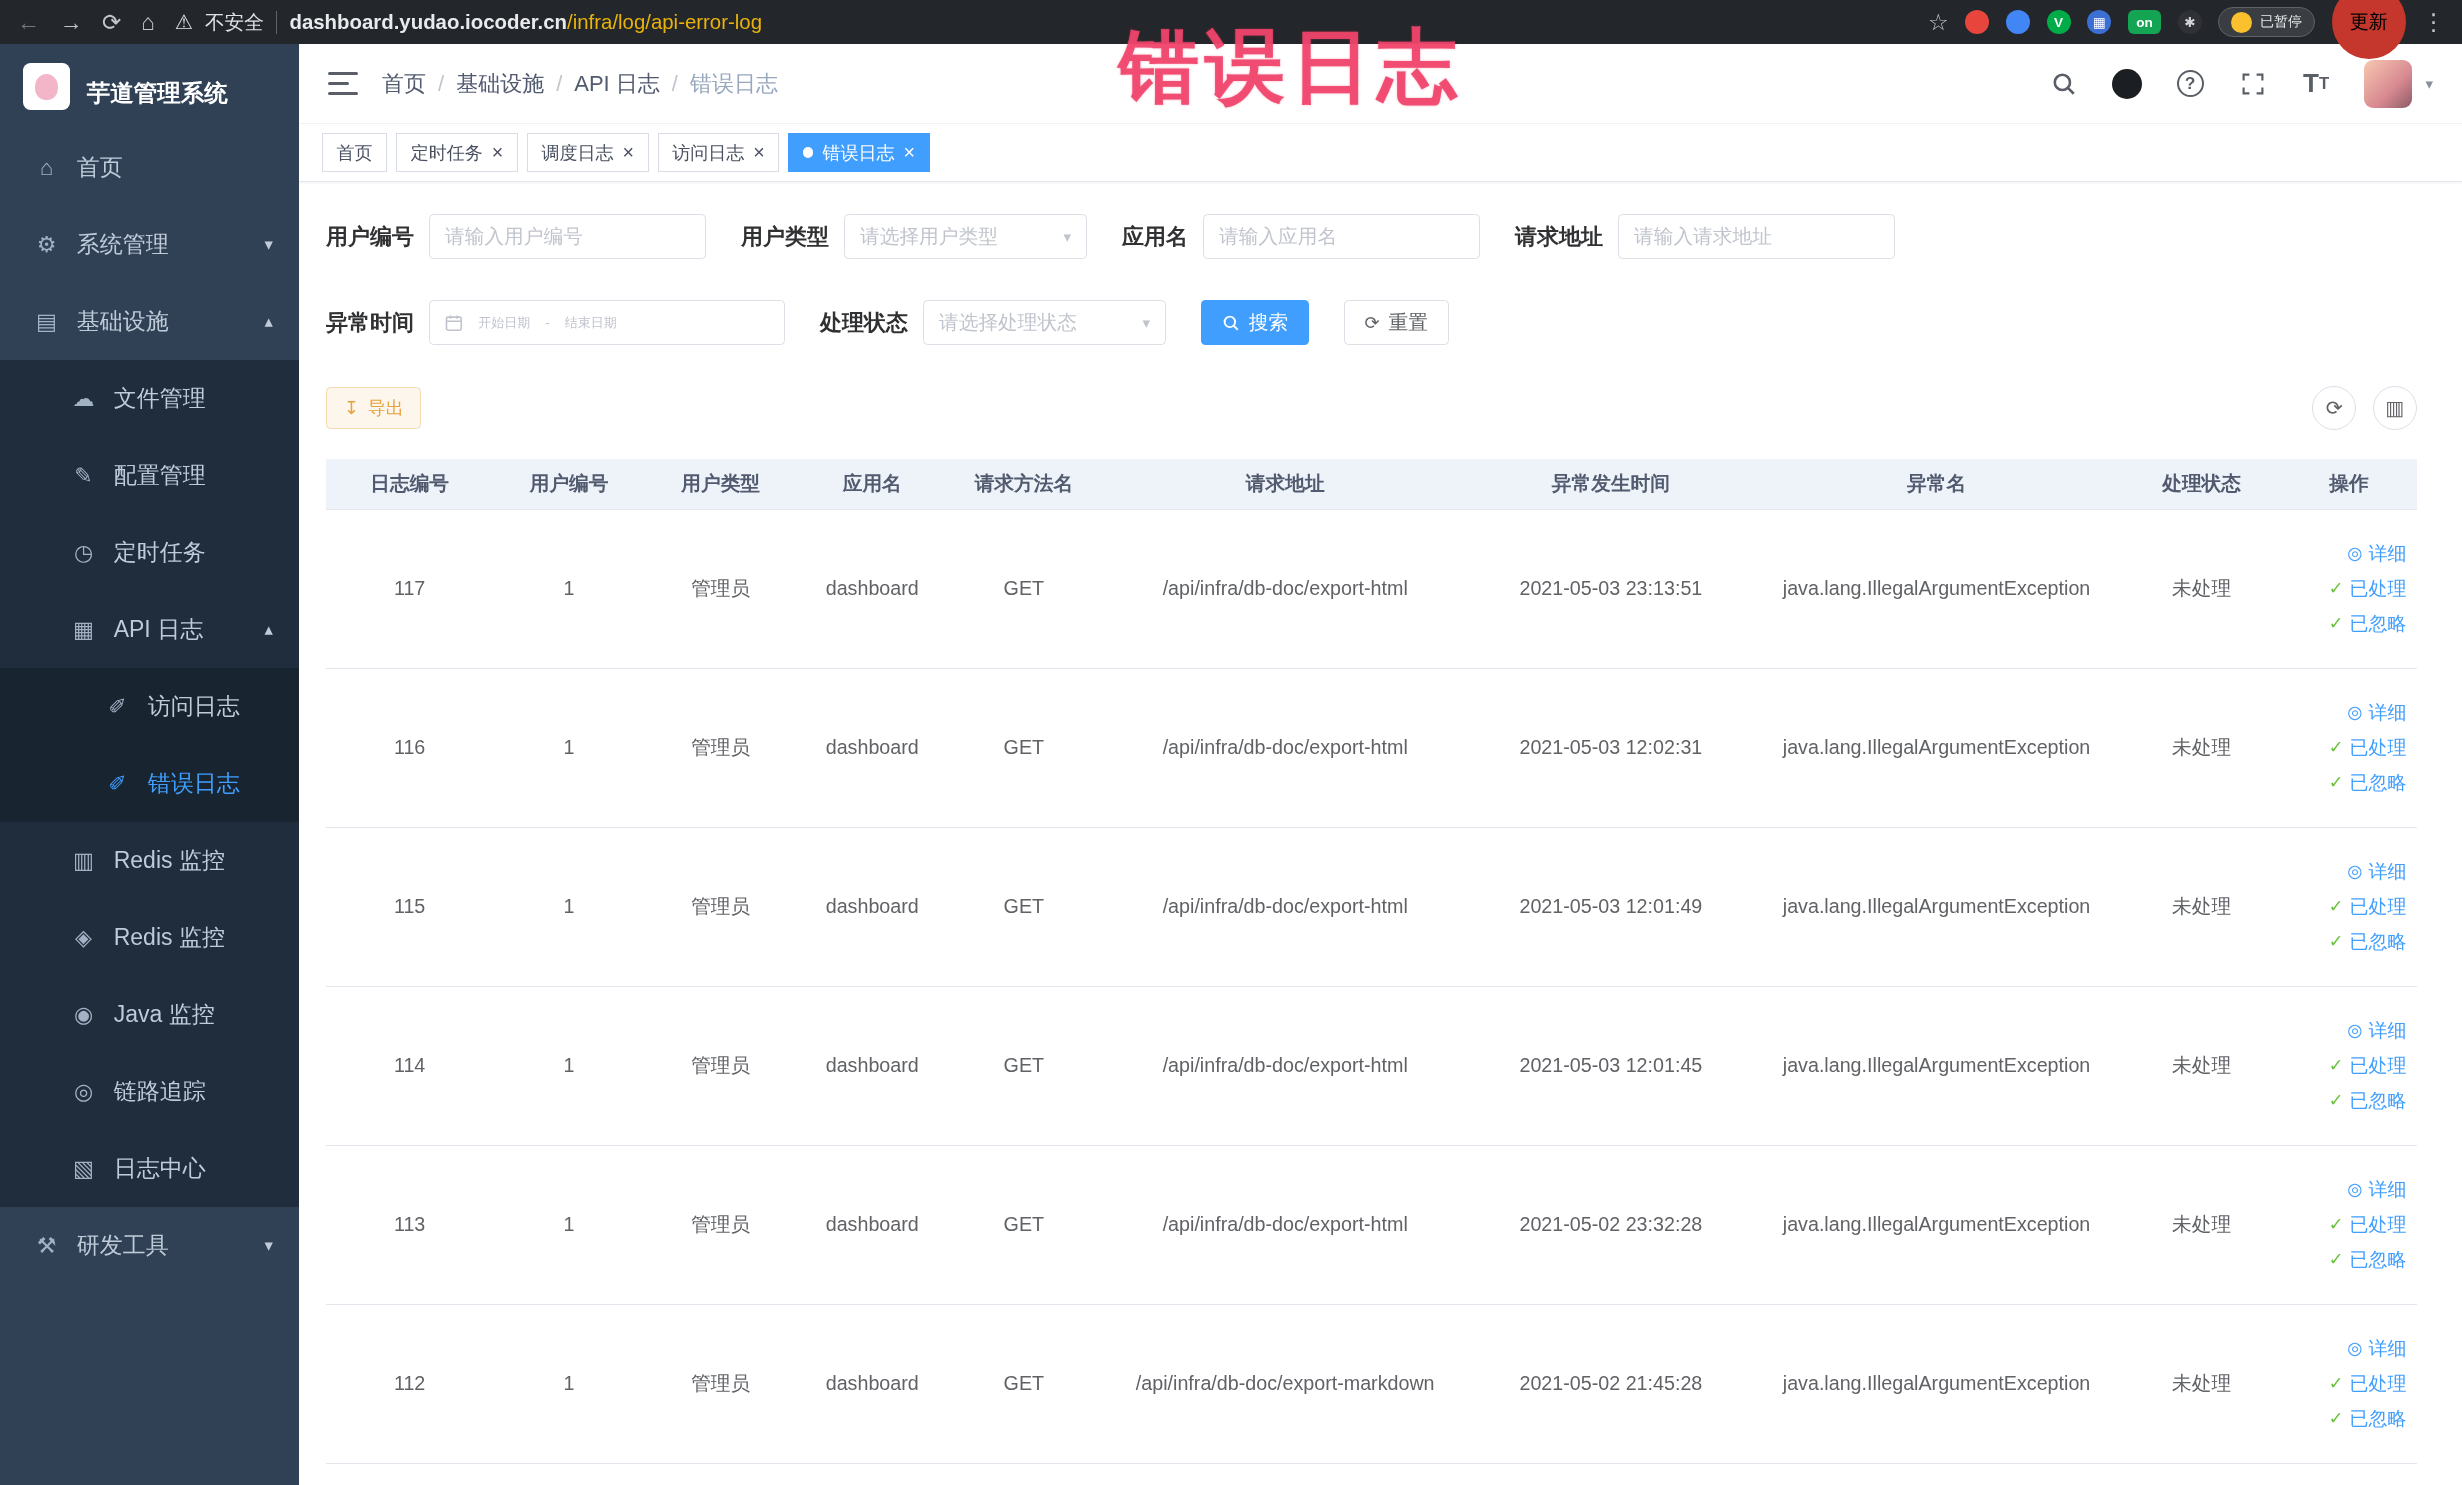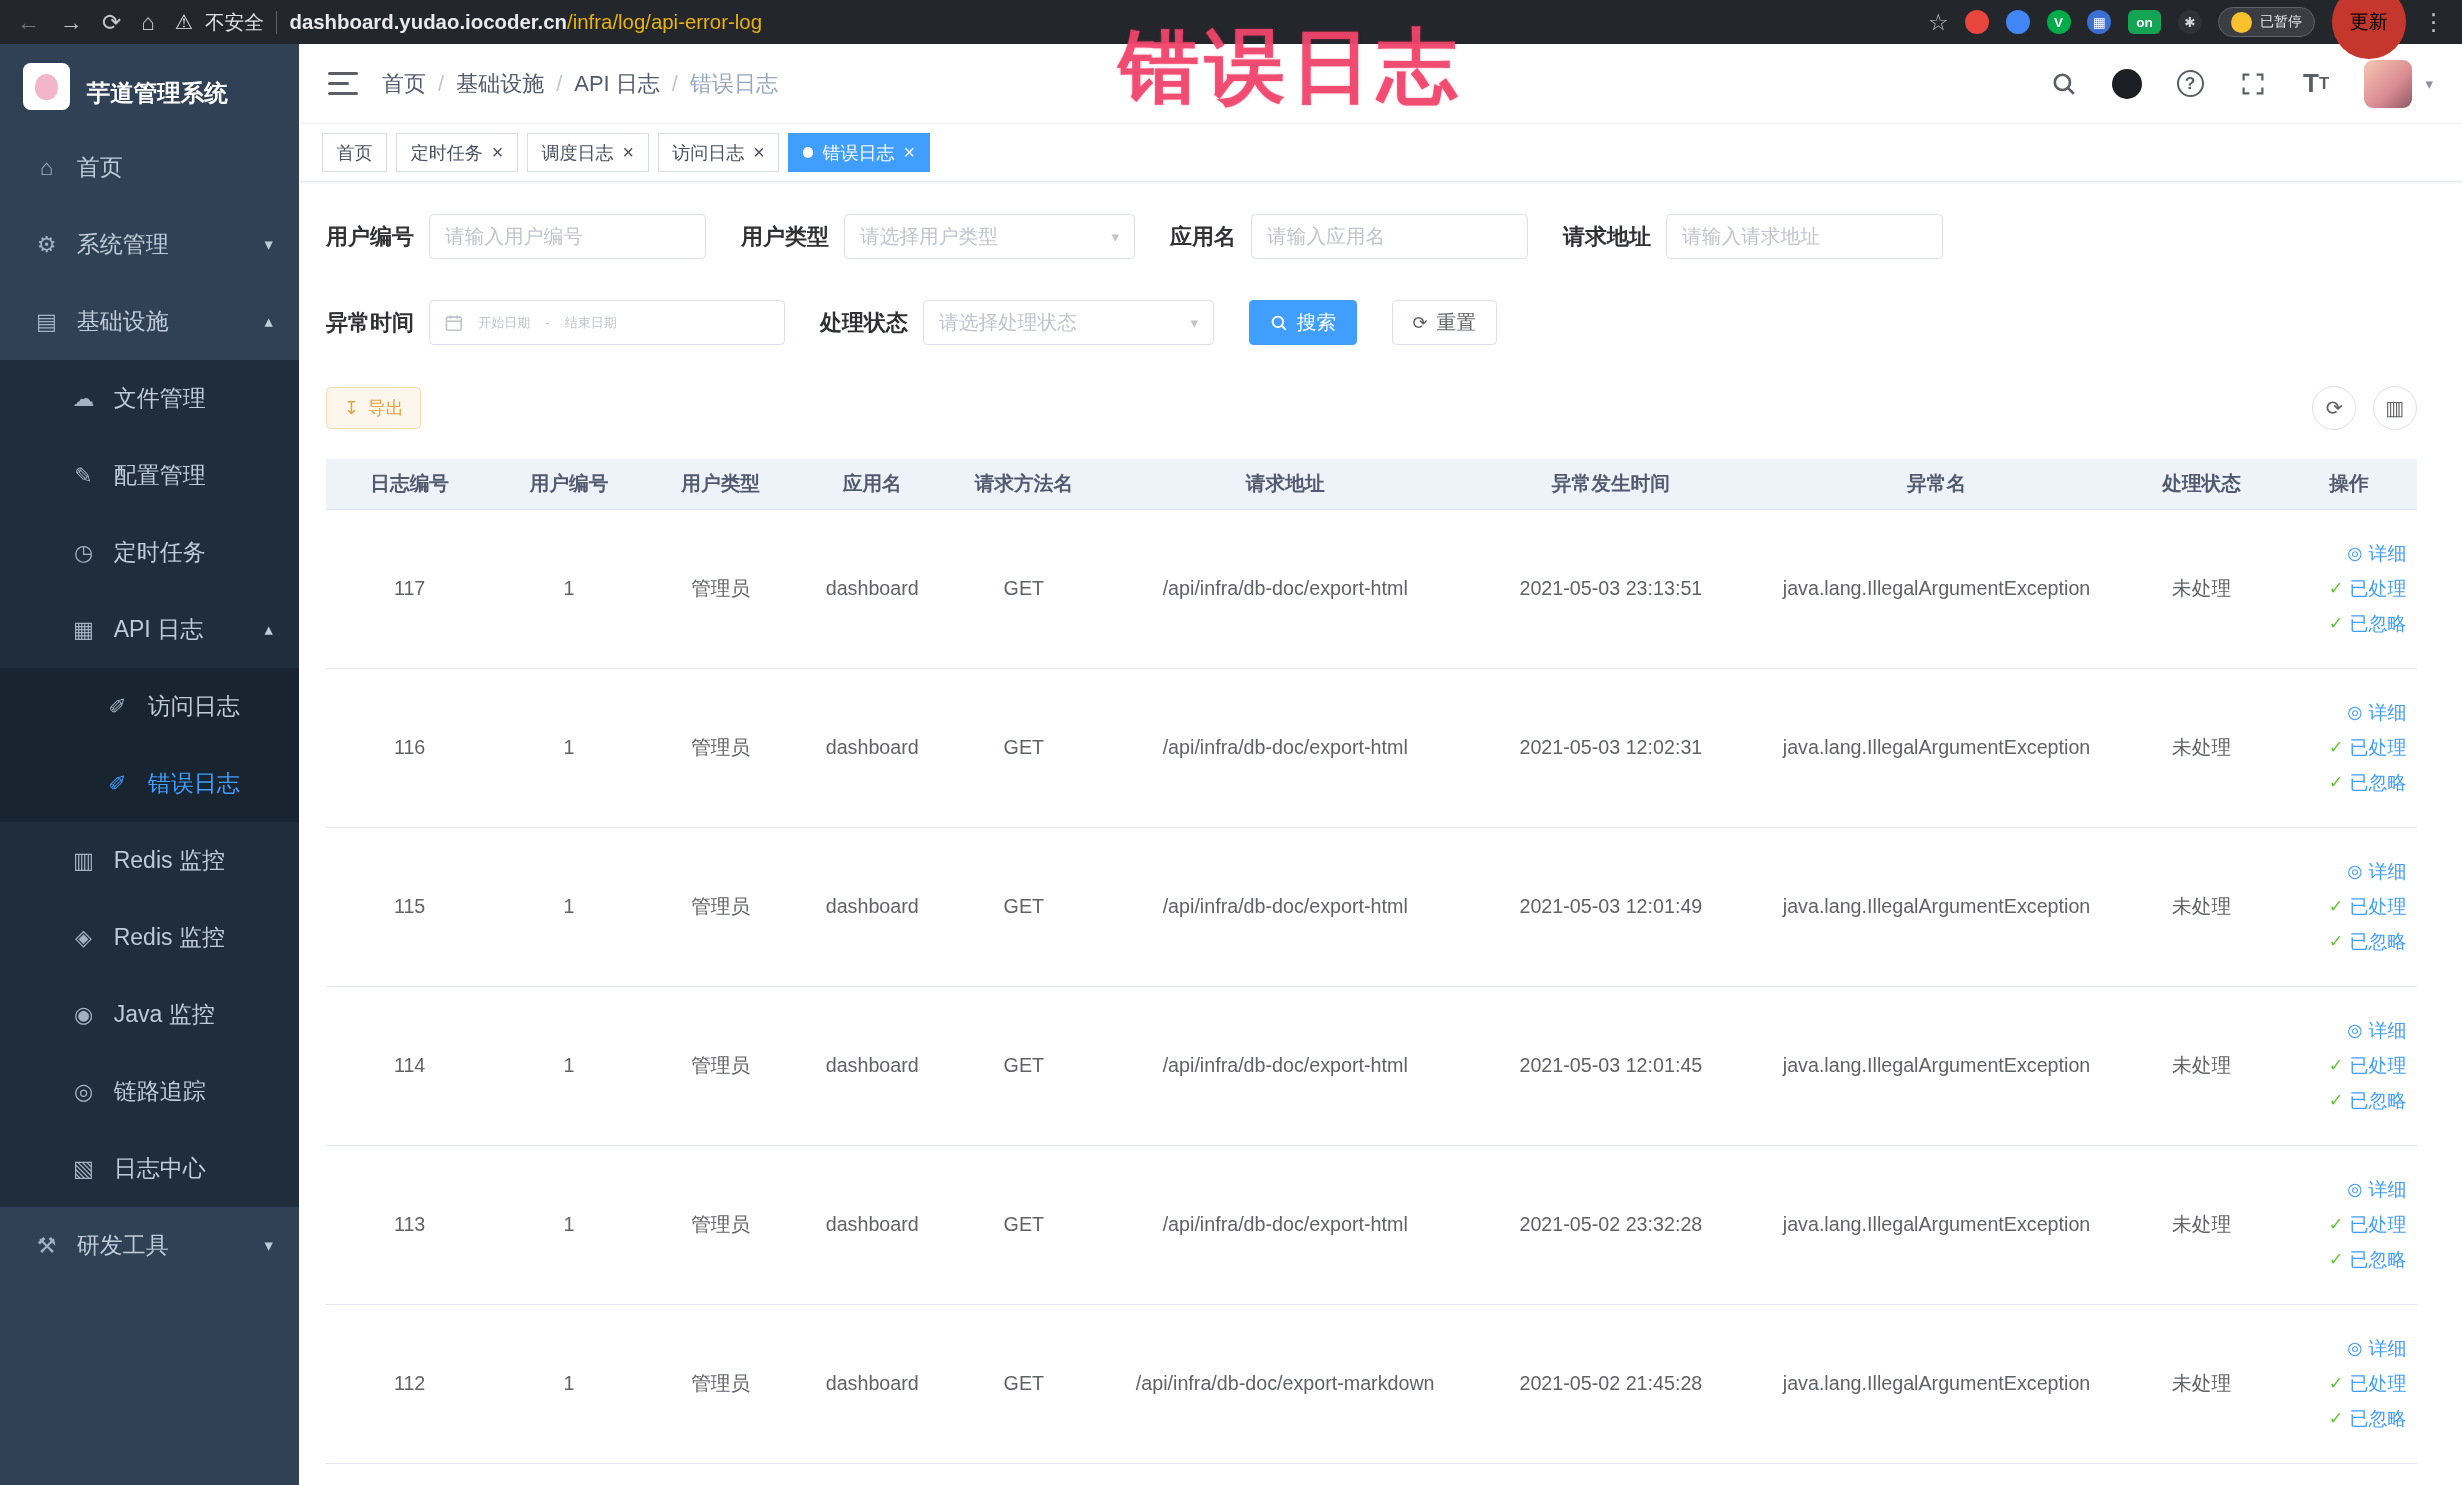--- a/index.html
+++ b/index.html
@@ -83,21 +83,21 @@
 
   
   .content { position:absolute; left:299px; top:182px; right:0; bottom:0; background:#fff;
              padding:32px 45px 0 27px; }
   .filter-row { display:flex; align-items:center; gap:35px; margin-bottom:41px; }
   .filter-item { display:flex; align-items:center; gap:15px; }
   .f-label { font-size:22px; font-weight:700; color:#303133; white-space:nowrap; }
   .f-input { width:277px; height:45px; border:0.8px solid #dcdfe6; border-radius:4.5px; padding:0 15px;
              font-size:19.7px; color:#606266; outline:none; font-family:inherit; }
   .f-input::placeholder { color:#c0c4cc; }
-  .f-select { width:291px; height:45px; border:0.8px solid #dcdfe6; border-radius:4.5px; display:flex;
+  .f-select { width:243px; height:45px; border:0.8px solid #dcdfe6; border-radius:4.5px; display:flex;
               align-items:center; justify-content:space-between; padding:0 15px; color:#c0c4cc;
               font-size:19.7px; cursor:pointer; background:#fff; }
   .sel-caret { color:#c0c4cc; font-size:15px; }
   .f-range { width:356px; height:45px; border:0.8px solid #dcdfe6; border-radius:4.5px; display:flex;
              align-items:center; gap:15px; padding:0 13.6px; color:#c0c4cc; font-size:13px; cursor:pointer; background:#fff; }
   .cal-ic { stroke:#c0c4cc; }
   .range-sep { color:#c0c4cc; }
   .btn { height:45px; border-radius:4.5px; display:inline-flex; align-items:center; gap:9px;
          padding:0 19.7px; font-size:19.7px; cursor:pointer; border:0.8px solid transparent; font-family:inherit; }
   .btn-primary { background:#409eff; color:#fff; }

